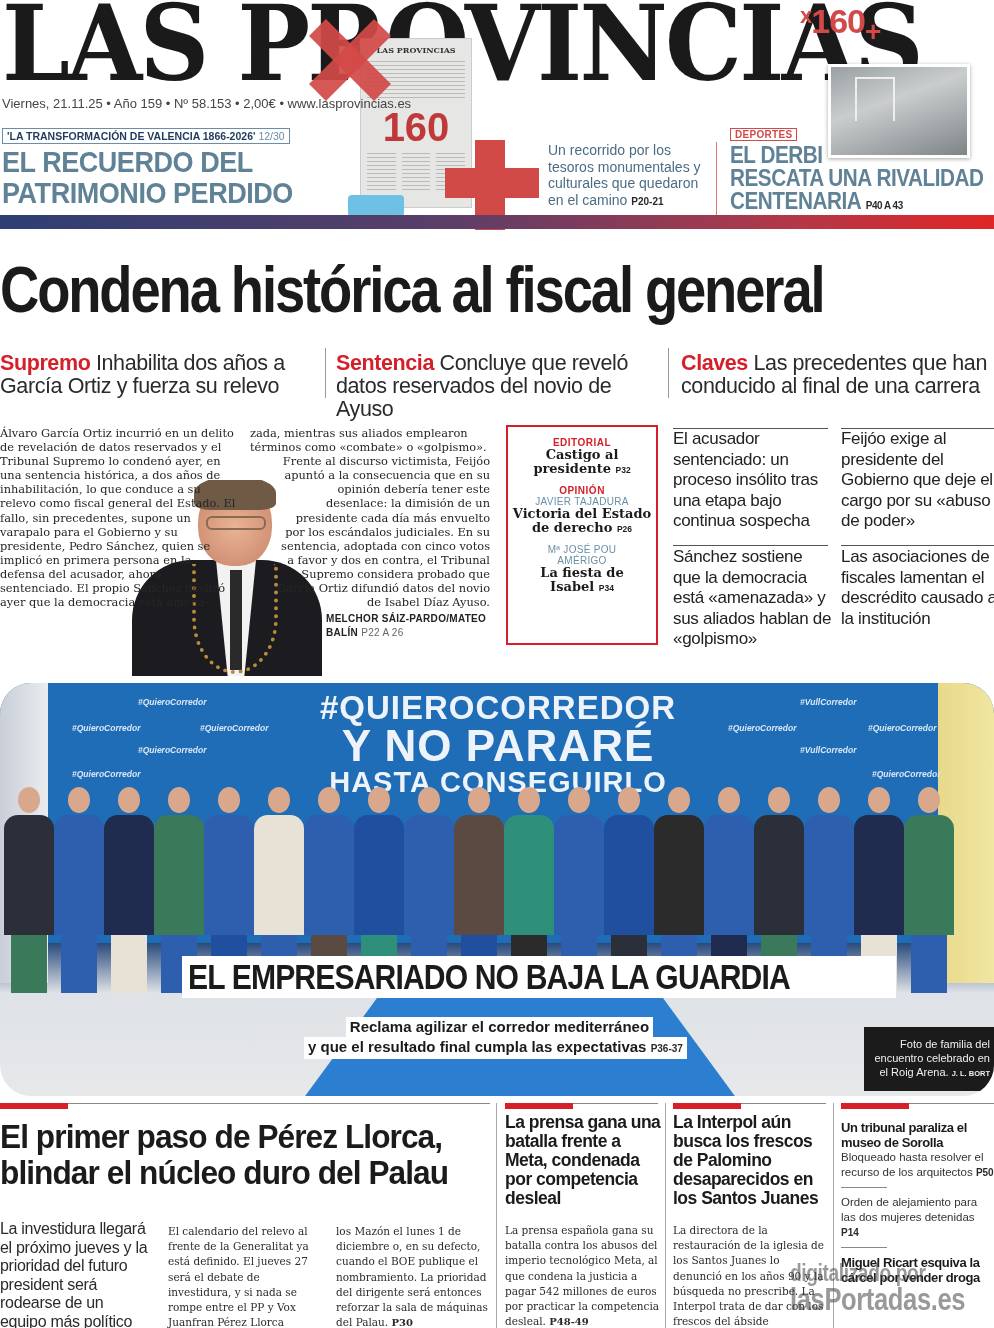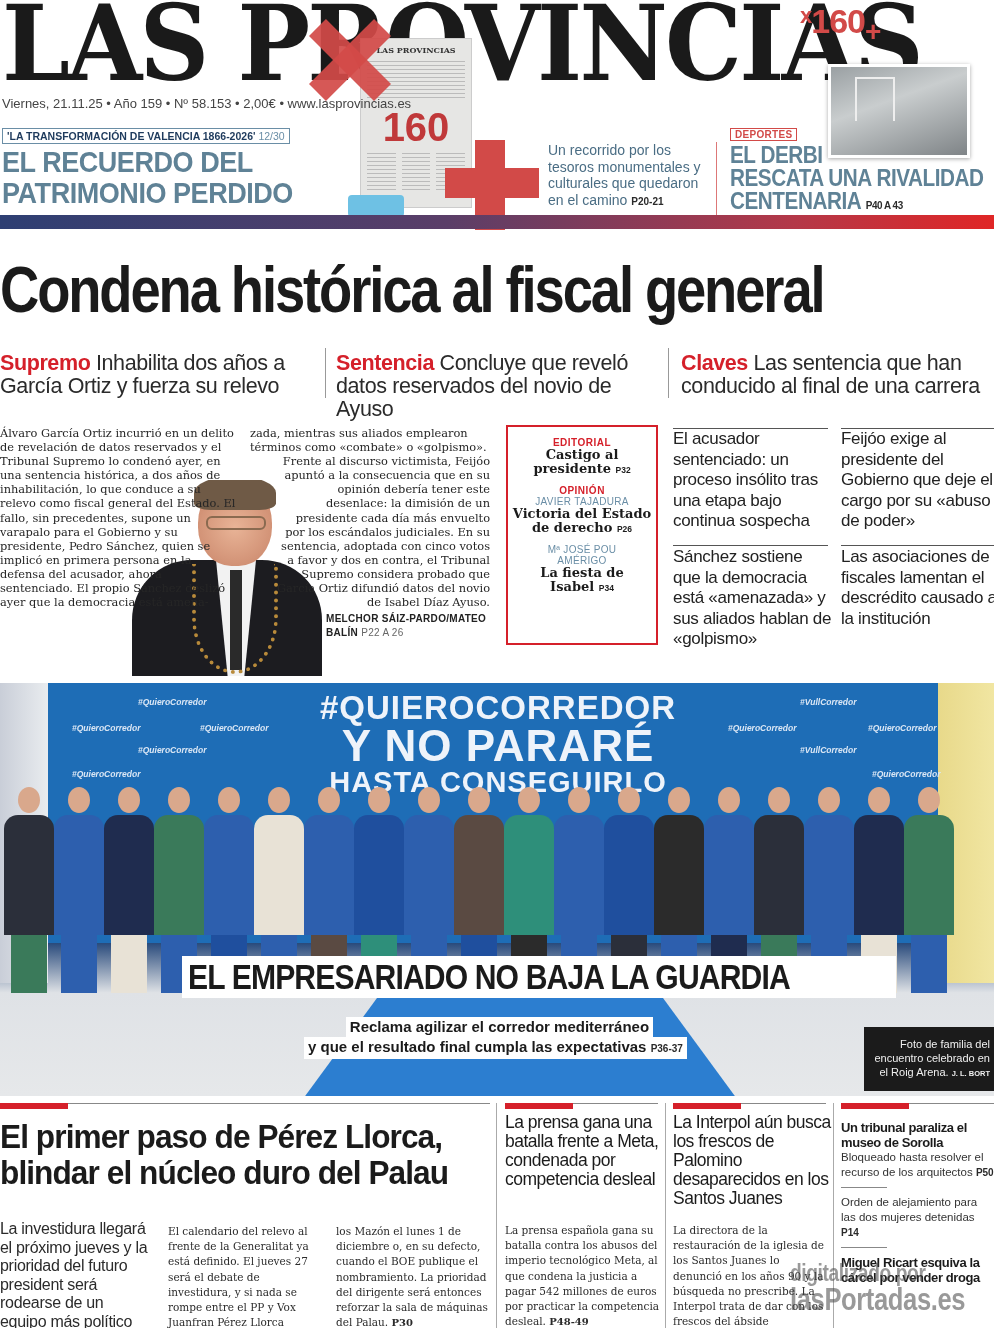--- a/index.html
+++ b/index.html
@@ -82,21 +82,21 @@
   .ob-author { font-size: 10px; font-weight: normal; color: #6a8ea6; letter-spacing: .3px; line-height: 11px; }
   .ob-title { font-family: "DejaVu Serif", serif; font-weight: bold; font-size: 13px; line-height: 14px; color: #1b1b1b; margin-bottom: 8px; }
   .ob-title .pg { font-family: "Liberation Sans", sans-serif; font-size: 8.5px; }
 
   
   .rel { font-size: 17px; line-height: 20.5px; color: #222; width: 160px; letter-spacing: -0.3px; }
   .rel-line { height: 1px; background: #555; width: 155px; }
 
   
   .photo { left: 0; top: 683px; width: 994px; height: 413px; overflow: hidden;
-    background: linear-gradient(180deg, #1f6fb8 0%, #1d64a8 45%, #1a3e73 62%, #dfe2e6 75%, #e6e8ea 100%); }
+    background: linear-gradient(180deg, #1f6fb8 0%, #1d64a8 45%, #1a3e73 62%, #dfe2e6 75%, #e6e8ea 100%); border-radius: 31px; }
   .photo .backdrop { position: absolute; left: 48px; top: 0; width: 890px; height: 260px; background: #1e6db6; }
   .photo .sidepanel-l { position: absolute; left: 0; top: 0; width: 48px; height: 300px; background: linear-gradient(90deg, #c9ced8, #e9ecef); }
   .photo .sidepanel-r { position: absolute; right: 0; top: 0; width: 56px; height: 300px; background: linear-gradient(90deg, #e8d98a, #f1e6a2); }
   .banner-text { position: absolute; left: 298px; top: 8px; width: 400px; text-align: center; color: #eef3fa; font-weight: 900; line-height: 1; }
   .banner-text .b1 { font-size: 33px; letter-spacing: 1px; }
   .banner-text .b2 { font-size: 44px; letter-spacing: 1px; }
   .banner-text .b3 { font-size: 29px; letter-spacing: 1px; }
   .hashtag { position: absolute; font-size: 8.5px; color: #dbe7f5; font-weight: bold; font-style: italic; }
   .people { position: absolute; left: 0; top: 90px; width: 994px; height: 220px; display: flex; align-items: flex-end; gap: 0; padding-left: 4px; }
   .person { position: relative; flex: 0 0 auto; }
@@ -113,21 +113,21 @@
   .photo-caption .credit { font-size: 7.5px; font-weight: bold; }
 
   
   .redtab { height: 6px; background: #d5202a; }
   .bottom-topline { height: 1px; background: #888; }
   .llorca-title { left: 0; top: 1118px; width: 500px; font-size: 34px; line-height: 36px; font-weight: bold; letter-spacing: -1px; color: #1b1b1b; transform: scaleX(0.93); transform-origin: left top; white-space: nowrap; }
   .llorca-lead { left: 0; top: 1220px; width: 152px; font-size: 16px; line-height: 18.5px; font-weight: 300; color: #2b2b2b; letter-spacing: -0.3px; }
   .llorca-c2 { left: 168px; top: 1224px; width: 156px; }
   .llorca-c3 { left: 336px; top: 1224px; width: 160px; }
   .small-serif { font-family: "DejaVu Serif", serif; font-size: 10.5px; line-height: 15.2px; color: #2b2b2b; }
-  .story-title { font-size: 17.5px; line-height: 19px; font-weight: normal; color: #1b1b1b; letter-spacing: -0.5px; }
+  .story-title { font-size: 17.5px; line-height: 19px; font-weight: bold; color: #1b1b1b; letter-spacing: -0.5px; }
   .prensa-title { left: 505px; top: 1113px; width: 160px; }
   .prensa-body { left: 505px; top: 1223px; width: 158px; }
   .interpol-title { left: 673px; top: 1113px; width: 160px; }
   .interpol-body { left: 673px; top: 1223px; width: 158px; }
   .brief-title { font-size: 13px; line-height: 15px; font-weight: bold; color: #1b1b1b; letter-spacing: -0.4px; }
   .brief-body { font-size: 11.5px; line-height: 15px; color: #333; }
   .brief-sep { width: 46px; height: 1px; background: #888; margin: 7px 0; }
   .briefs { left: 841px; top: 1120px; width: 153px; }
 
   .watermark { left: 790px; top: 1262px; color: rgba(70,70,70,.55); font-weight: 900; font-size: 24px; line-height: 22px; letter-spacing: -0.5px; transform: scaleX(0.8); transform-origin: left top; white-space: nowrap; pointer-events: none; }
@@ -187,21 +187,21 @@
 
   <div class="abs kicker k1">
     <b>Supremo</b> <span>Inhabilita dos años a García Ortiz y fuerza su relevo</span>
   </div>
   <div class="abs vsep" style="left:325px;top:348px;height:50px"></div>
   <div class="abs kicker k2">
     <b>Sentencia</b> <span>Concluye que reveló datos reservados del novio de Ayuso</span>
   </div>
   <div class="abs vsep" style="left:668px;top:348px;height:50px"></div>
   <div class="abs kicker k3">
-    <b>Claves</b> <span>Las sentencia que han conducido al final de una carrera</span>
+    <b>Claves</b> <span>Las precedentes que han conducido al final de una carrera</span>
   </div>
 
   <div class="abs portrait">
     <div class="robe"></div>
       <div class="shirt"></div>
       <div class="tie"></div>
       <div class="chain"></div>
     <div class="face"></div>
       <div class="hair"></div>
       <div class="glasses"></div>

